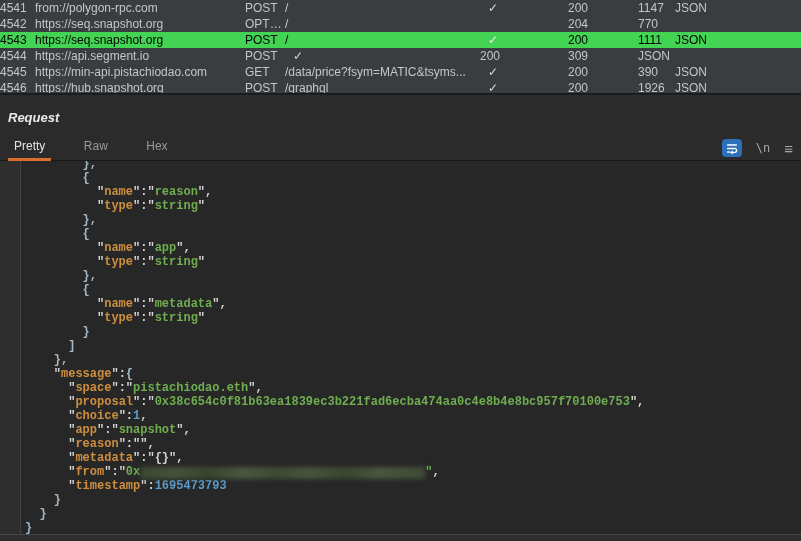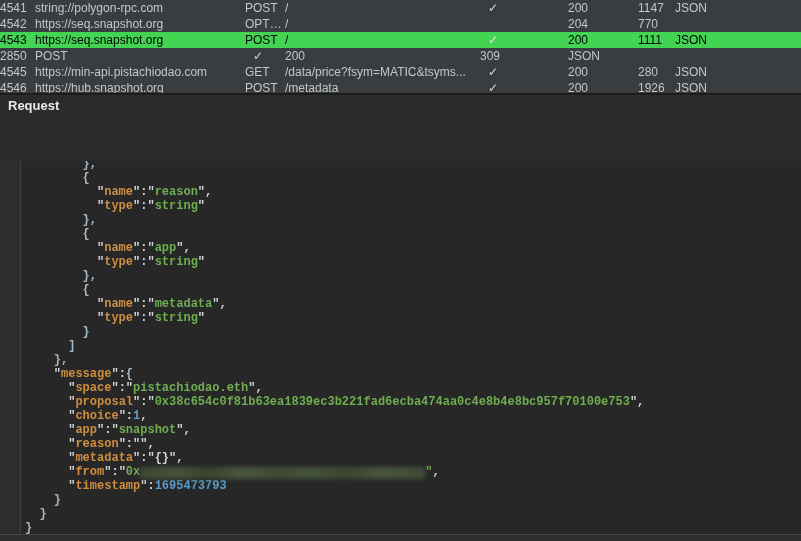--- a/index.html
+++ b/index.html
@@ -19,21 +19,21 @@
   .hrow{display:grid;grid-template-columns:35px 210px 40px 195px 88px 70px 37px 1fr;
     height:16px;line-height:16px;font-size:12px;color:var(--table-text);white-space:nowrap;cursor:default;}
   .hrow .cell{overflow:hidden;text-overflow:ellipsis;}
   .hrow .c0{padding-left:0;}
   .hrow .c4{padding-left:8px;color:#cfd4d6;}
   .hrow.sel{background:var(--sel-green);color:#000;font-weight:normal;}
   .hrow.sel .c4{color:#d9efd4;}
 
   
   .panel{position:absolute;top:95px;left:0;width:801px;height:446px;background:var(--panel-bg);}
-  .panel-title{position:absolute;top:3px;left:8px;font-size:13px;font-weight:bold;color:var(--title);}
+  .panel-title{position:absolute;top:15px;left:8px;font-size:13px;font-weight:bold;color:var(--title);font-style:italic;}
   .tabsbar{position:absolute;top:38px;left:0;width:801px;height:28px;border-bottom:1px solid #181818;}
   .tab{display:inline-block;margin-left:8px;padding:6px 6px 5px 6px;font-size:12px;
     color:var(--tab-inactive);border-bottom:3px solid transparent;cursor:pointer;}
   .tab.active{color:#e4e4e4;border-bottom-color:var(--tab-underline);}
   .tab+.tab{margin-left:22px;}
   .toolbar{position:absolute;right:8px;top:4px;height:22px;display:flex;align-items:center;gap:14px;}
   .wrapbtn{width:20px;height:18px;border-radius:4px;background:var(--wrap-blue);
     display:flex;align-items:center;justify-content:center;cursor:pointer;}
   .nl-toggle{color:#a6a6a6;font-size:12px;font-family:"DejaVu Sans Mono",monospace;cursor:pointer;}
   .menu-icon{color:#a6a6a6;font-size:15px;cursor:pointer;line-height:1;}
@@ -58,21 +58,21 @@
 </style>
 </head>
 <body>
 
 <div class="screen">
 
   <div class="htable">
     <div>
         <div class="hrow">
           <div class="cell c0">4541</div>
-          <div class="cell c1">string://polygon-rpc.com</div>
+          <div class="cell c1">from://polygon-rpc.com</div>
           <div class="cell c2">POST</div>
           <div class="cell c3">/</div>
           <div class="cell c4">✓</div>
           <div class="cell c5">200</div>
           <div class="cell c6">1147</div>
           <div class="cell c7">JSON</div>
         </div>
         <div class="hrow">
           <div class="cell c0">4542</div>
           <div class="cell c1">https://seq.snapshot.org</div>
@@ -87,53 +87,72 @@
           <div class="cell c0">4543</div>
           <div class="cell c1">https://seq.snapshot.org</div>
           <div class="cell c2">POST</div>
           <div class="cell c3">/</div>
           <div class="cell c4">✓</div>
           <div class="cell c5">200</div>
           <div class="cell c6">1111</div>
           <div class="cell c7">JSON</div>
         </div>
         <div class="hrow">
-          <div class="cell c0">2850</div>
+          <div class="cell c0">4544</div>
+          <div class="cell c1">https://api.segment.io</div>
           <div class="cell c2">POST</div>
           <div class="cell c4">✓</div>
           <div class="cell c5">200</div>
           <div class="cell c6">309</div>
           <div class="cell c7">JSON</div>
         </div>
         <div class="hrow">
           <div class="cell c0">4545</div>
           <div class="cell c1">https://min-api.pistachiodao.com</div>
           <div class="cell c2">GET</div>
           <div class="cell c3">/data/price?fsym=MATIC&amp;tsyms...</div>
           <div class="cell c4">✓</div>
           <div class="cell c5">200</div>
-          <div class="cell c6">280</div>
+          <div class="cell c6">390</div>
           <div class="cell c7">JSON</div>
         </div>
         <div class="hrow">
           <div class="cell c0">4546</div>
           <div class="cell c1">https://hub.snapshot.org</div>
           <div class="cell c2">POST</div>
-          <div class="cell c3">/metadata</div>
+          <div class="cell c3">/graphql</div>
           <div class="cell c4">✓</div>
           <div class="cell c5">200</div>
           <div class="cell c6">1926</div>
           <div class="cell c7">JSON</div>
         </div>
       </div>
   </div>
 
   <div class="panel">
     <div class="panel-title">Request</div>
 
+    <div class="tabsbar">
+      <span class="tab active">Pretty</span>
+      <span class="tab">Raw</span>
+      <span class="tab">Hex</span>
+
+      <div class="toolbar">
+        <span class="wrapbtn">
+          <svg width="14" height="14" viewBox="0 0 16 16">
+            <path d="M3 4.5 H13" stroke="#fff" stroke-width="1.6" fill="none" stroke-linecap="round"></path>
+            <path d="M3 8.5 H11.5 A2.3 2.3 0 0 1 11.5 13 H8.5" stroke="#fff" stroke-width="1.6" fill="none" stroke-linecap="round"></path>
+            <polygon points="8.8,10.6 8.8,15.4 5.6,13" fill="#fff"></polygon>
+            <path d="M3 12.5 H5" stroke="#fff" stroke-width="1.6" fill="none" stroke-linecap="round"></path>
+          </svg>
+        </span>
+        <span class="nl-toggle">\n</span>
+        <span class="menu-icon">≡</span>
+      </div>
+    </div>
 
     <div class="editor">
       <div class="gutter"></div>
       <div class="code"><div class="line"><span class="tok-t">        </span><span class="tok-b">},</span></div><div class="line"><span class="tok-t">        </span><span class="tok-b">{</span></div><div class="line"><span class="tok-t">          "</span><span class="tok-k">name</span><span class="tok-t">":"</span><span class="tok-s">reason</span><span class="tok-t">",</span></div><div class="line"><span class="tok-t">          "</span><span class="tok-k">type</span><span class="tok-t">":"</span><span class="tok-s">string</span><span class="tok-t">"</span></div><div class="line"><span class="tok-t">        </span><span class="tok-b">},</span></div><div class="line"><span class="tok-t">        </span><span class="tok-b">{</span></div><div class="line"><span class="tok-t">          "</span><span class="tok-k">name</span><span class="tok-t">":"</span><span class="tok-s">app</span><span class="tok-t">",</span></div><div class="line"><span class="tok-t">          "</span><span class="tok-k">type</span><span class="tok-t">":"</span><span class="tok-s">string</span><span class="tok-t">"</span></div><div class="line"><span class="tok-t">        </span><span class="tok-b">},</span></div><div class="line"><span class="tok-t">        </span><span class="tok-b">{</span></div><div class="line"><span class="tok-t">          "</span><span class="tok-k">name</span><span class="tok-t">":"</span><span class="tok-s">metadata</span><span class="tok-t">",</span></div><div class="line"><span class="tok-t">          "</span><span class="tok-k">type</span><span class="tok-t">":"</span><span class="tok-s">string</span><span class="tok-t">"</span></div><div class="line"><span class="tok-t">        </span><span class="tok-b">}</span></div><div class="line"><span class="tok-t">      </span><span class="tok-b">]</span></div><div class="line"><span class="tok-t">    </span><span class="tok-b">},</span></div><div class="line"><span class="tok-t">    "</span><span class="tok-k">message</span><span class="tok-t">":</span><span class="tok-b">{</span></div><div class="line"><span class="tok-t">      "</span><span class="tok-k">space</span><span class="tok-t">":"</span><span class="tok-s">pistachiodao.eth</span><span class="tok-t">",</span></div><div class="line"><span class="tok-t">      "</span><span class="tok-k">proposal</span><span class="tok-t">":"</span><span class="tok-s">0x38c654c0f81b63ea1839ec3b221fad6ecba474aa0c4e8b4e8bc957f70100e753</span><span class="tok-t">",</span></div><div class="line"><span class="tok-t">      "</span><span class="tok-k">choice</span><span class="tok-t">":</span><span class="tok-n">1</span><span class="tok-t">,</span></div><div class="line"><span class="tok-t">      "</span><span class="tok-k">app</span><span class="tok-t">":"</span><span class="tok-s">snapshot</span><span class="tok-t">",</span></div><div class="line"><span class="tok-t">      "</span><span class="tok-k">reason</span><span class="tok-t">":"",</span></div><div class="line"><span class="tok-t">      "</span><span class="tok-k">metadata</span><span class="tok-t">":"{}",</span></div><div class="line"><span class="tok-t">      "</span><span class="tok-k">from</span><span class="tok-t">":"</span><span class="tok-s">0x</span><span class="redacted"></span><span class="tok-s">"</span><span class="tok-t">,</span></div><div class="line"><span class="tok-t">      "</span><span class="tok-k">timestamp</span><span class="tok-t">":</span><span class="tok-n">1695473793</span></div><div class="line"><span class="tok-t">    </span><span class="tok-b">}</span></div><div class="line"><span class="tok-t">  </span><span class="tok-b">}</span></div><div class="line"><span class="tok-b">}</span></div></div>
     </div>
 
     <div class="bottombar"></div>
   </div>
 
 </div>

